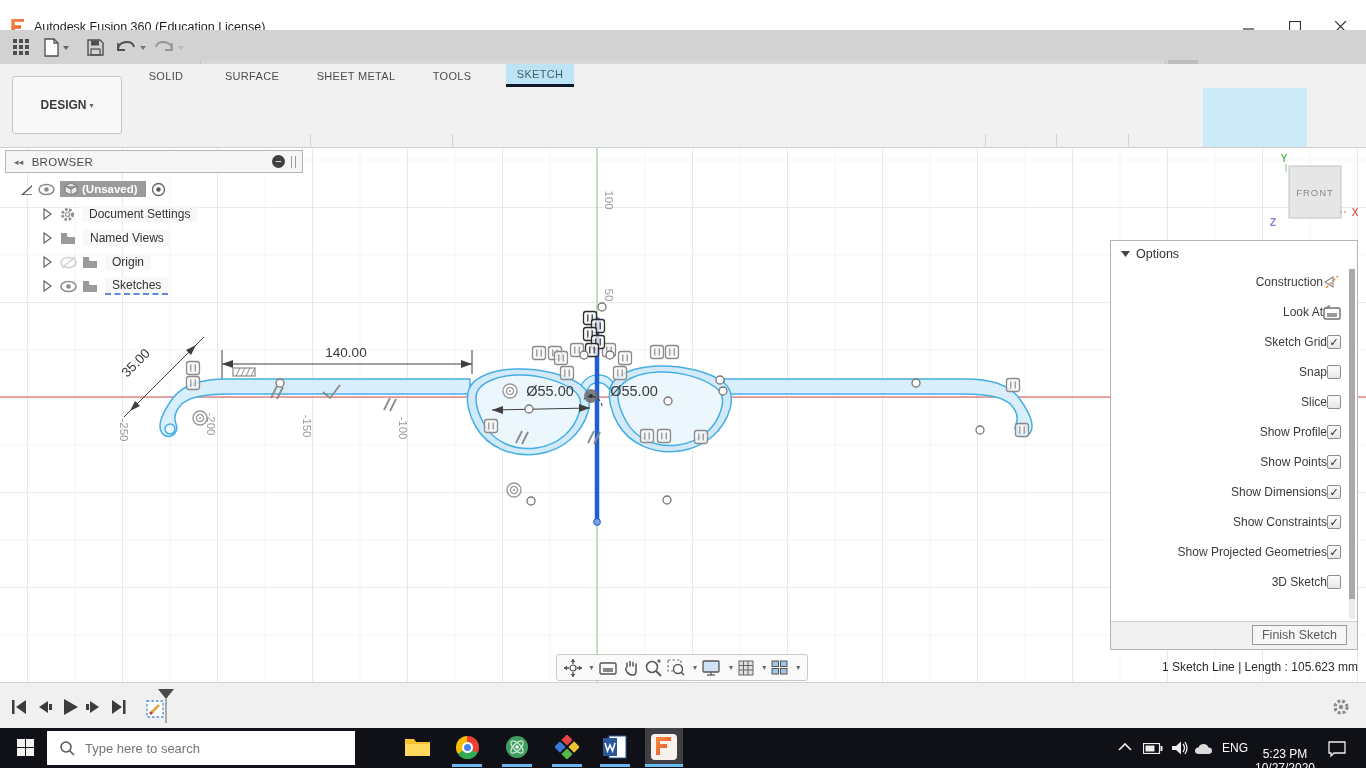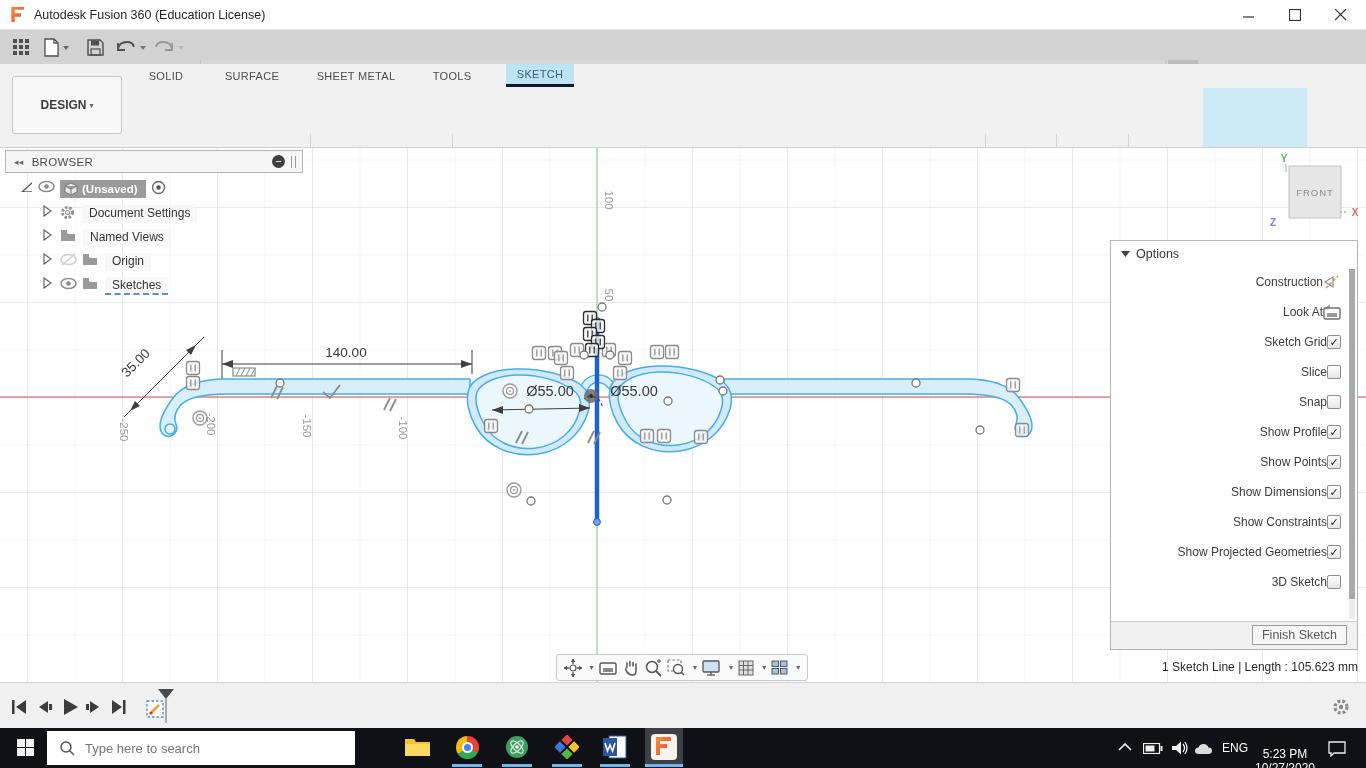--- a/index.html
+++ b/index.html
@@ -1,20 +1,20 @@
 <!DOCTYPE html>
 <html><head>
 <meta charset="utf-8">
 <style>
   *{margin:0;padding:0;box-sizing:border-box}
   body{font-family:"Liberation Sans","DejaVu Sans",sans-serif;background:#888}
   #screen{position:relative;width:1366px;height:768px;overflow:hidden;background:#fff}
   .abs{position:absolute}
   
-  #titlebar{left:0;top:0;width:1366px;height:30px;background:#fff;border-bottom:1px solid #e2e2e2}
+  #titlebar{left:0;top:12px;width:1366px;height:30px;background:#fff;border-bottom:1px solid #e2e2e2}
   #titlebar .ttl{position:absolute;left:34px;top:8px;font-size:12.5px;color:#1f1f1f}
   .winbtn{position:absolute;top:0;width:46px;height:30px;display:flex;align-items:center;justify-content:center}
   
   #appbar{left:0;top:30px;width:1366px;height:34px;background:#d2d2d2}
   .abicon{position:absolute;top:0;height:34px;display:flex;align-items:center;justify-content:center}
   #doc-tab{position:absolute;left:200px;top:30px;width:966px;height:34px;background:#d7d7d7;border-left:1px solid #c2c2c2;border-right:1px solid #c2c2c2;display:flex;align-items:center}
   #doc-tab .tabtxt{font-size:13px;color:#2e2e2e;margin-left:6px}
   #newtab{position:absolute;left:1168px;top:30px;width:30px;height:34px;background:#bdbdbd;color:#4a4a4a;font-size:19px;display:flex;align-items:center;justify-content:center}
   .circbtn{position:absolute;top:36px;width:22px;height:22px;border-radius:50%;display:flex;align-items:center;justify-content:center}
   
@@ -26,21 +26,21 @@
   .rlabel{position:absolute;top:128px;height:14px;font-size:10.5px;color:#555;display:flex;align-items:center;justify-content:center;white-space:nowrap}
   .rdiv{position:absolute;top:70px;width:1px;height:70px;background:#d4d4d4}
   .caret{font-size:8px;color:#666;margin-left:3px}
   #finish-hl{position:absolute;left:1203px;top:24px;width:104px;height:59px;background:#cdeaf7}
   
   #canvas-wrap{left:0;top:148px;width:1366px;height:534px}
   
   .pnl-h{position:absolute;height:23px;background:#f6f6f6;border:1px solid #b5b5b5;display:flex;align-items:center;font-size:11.5px;color:#4a4a4a;letter-spacing:.3px}
   .mcirc{width:13px;height:13px;border-radius:50%;background:#3f3f3f;color:#fff;font-size:11px;line-height:12px;text-align:center;display:inline-block}
   .grip{width:5px;height:12px;border-left:1.5px solid #9a9a9a;border-right:1.5px solid #9a9a9a;display:inline-block}
-  .trow{position:absolute;height:18px;display:flex;font-size:12px;color:#333}
+  .trow{position:absolute;height:18px;display:flex;align-items:center;font-size:12px;color:#333}
   .tlbl{background:rgba(247,247,247,.9);padding:1px 7px}
   .hl{background:#9b9b9b;color:#fff;font-weight:bold;padding:1px 8px 1px 4px;display:flex;align-items:center;font-size:11.5px}
   .exp{width:12px;height:12px;margin-right:6px}
   
   #palette{left:1110px;top:240px;width:248px;height:410px;background:#fff;border:1px solid #b5b5b5}
   #palette-h{left:1110px;top:240px;width:248px}
   .prow{height:30px;display:flex;align-items:center;justify-content:flex-end;padding:0 16px 0 12px;font-size:12px;color:#3b3b3b}
   .cb{width:14px;height:14px;border:1px solid #8d8d8d;border-radius:2px;background:linear-gradient(#fdfdfd,#e6e6e6);font-size:11px;line-height:13px;text-align:center;color:#222;font-weight:bold}
   #pal-foot{position:absolute;left:0;bottom:0;width:100%;height:28px;background:#f1f1f1;border-top:1px solid #ccc}
   #finish-btn{position:absolute;right:10px;top:3px;padding:2px 9px;font-size:12.5px;color:#5a5a5a;background:#f6f6f6;border:1px solid #9a9a9a}
@@ -645,25 +645,25 @@
           <rect x="1" y="3" width="16" height="11" rx="1.5" fill="none" stroke="#6f6f6f" stroke-width="1.4"></rect>
           <rect x="4" y="8" width="10" height="4" fill="#9a9a9a"></rect>
           <line x1="3" y1="3" x2="7" y2="0.5" stroke="#6f6f6f" stroke-width="1.2"></line>
         </svg>
       </div>
     <div class="prow">
         <span>Sketch Grid</span>
         <span class="cb">✓</span>
       </div>
     <div class="prow">
+        <span>Snap</span>
+        <span class="cb"></span>
+      </div>
+    <div class="prow">
         <span>Slice</span>
-        <span class="cb"></span>
-      </div>
-    <div class="prow">
-        <span>Snap</span>
         <span class="cb"></span>
       </div>
     <div class="prow">
         <span>Show Profile</span>
         <span class="cb">✓</span>
       </div>
     <div class="prow">
         <span>Show Points</span>
         <span class="cb">✓</span>
       </div>

